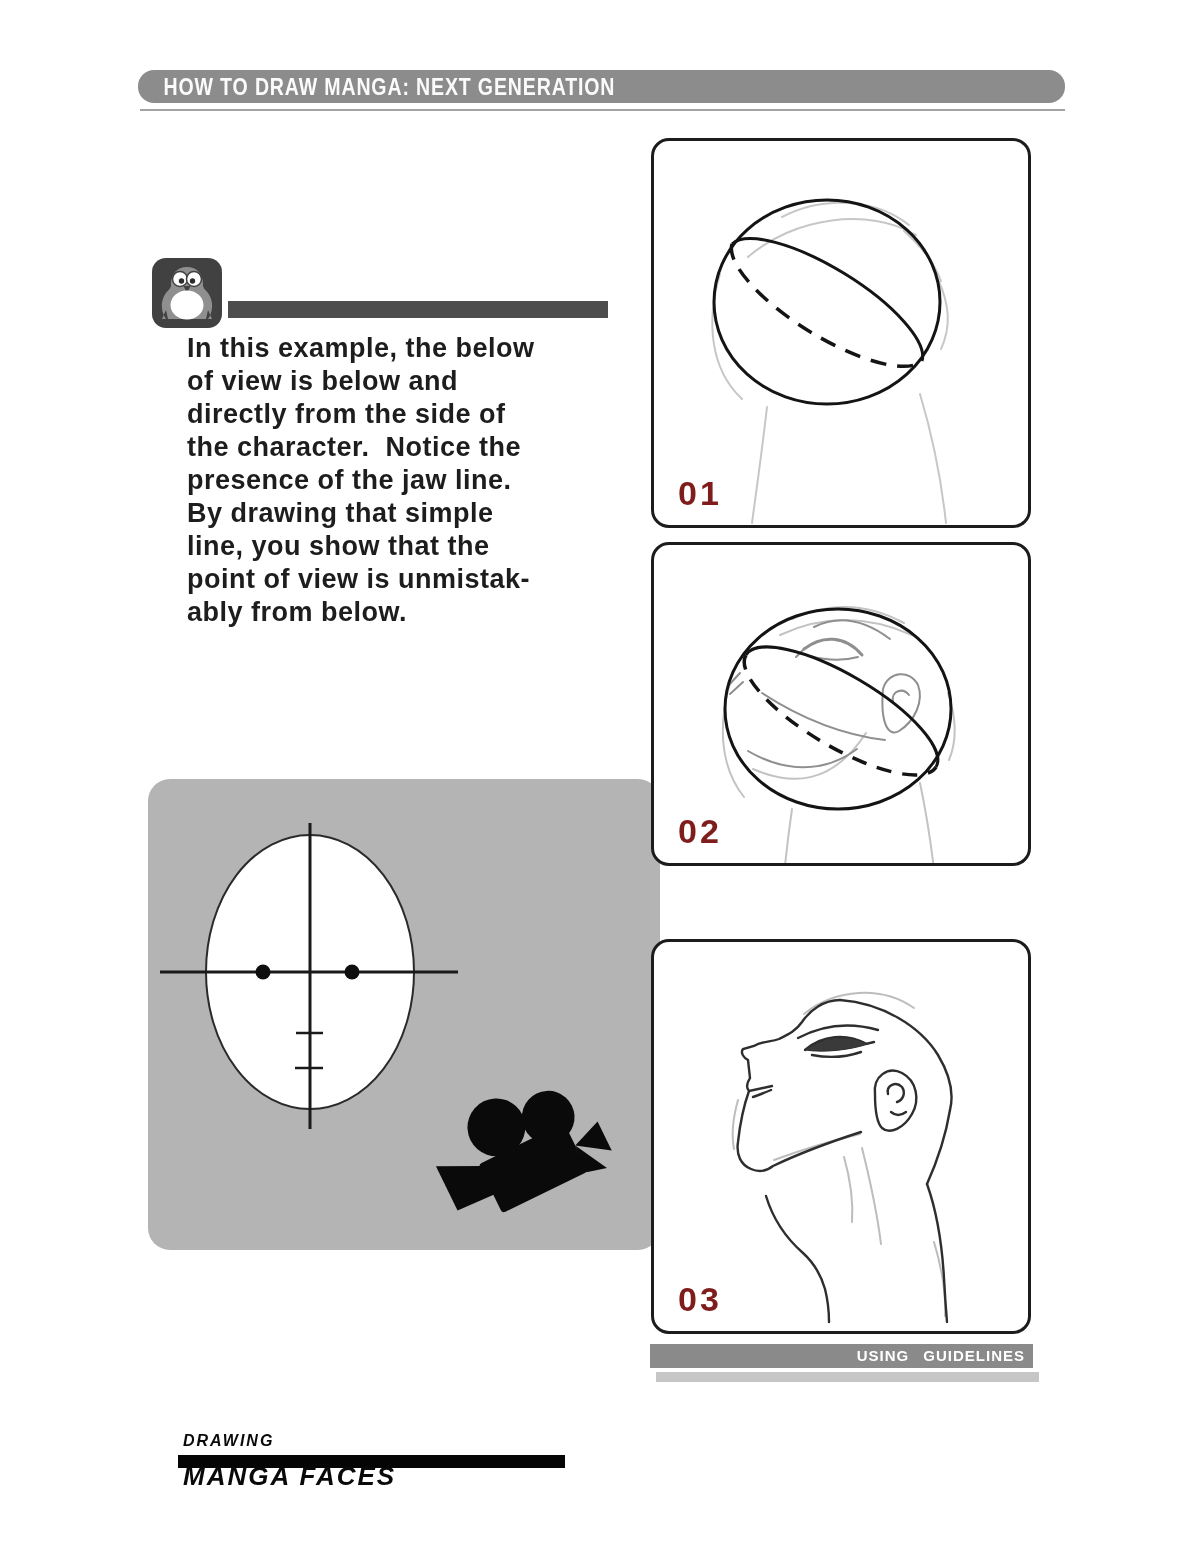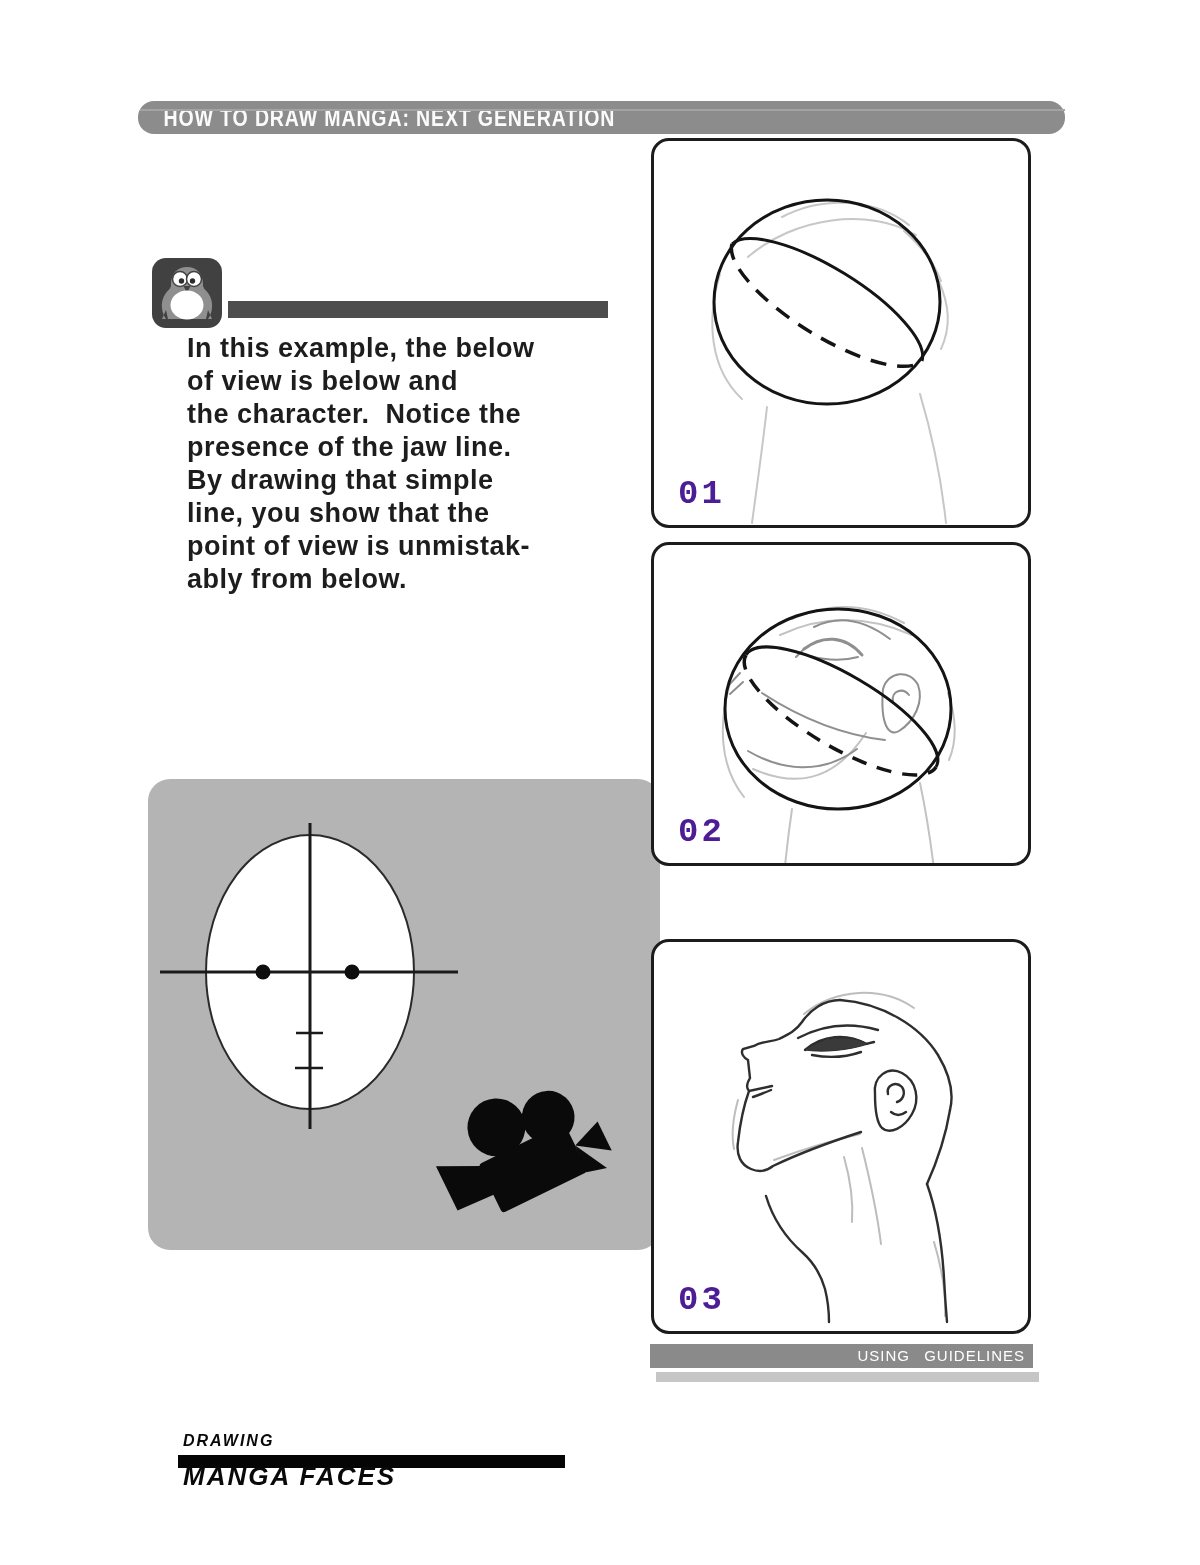--- a/index.html
+++ b/index.html
@@ -3,21 +3,21 @@
 <meta charset="utf-8">
 <style>
   html,body{margin:0;padding:0;}
   body{
     width:1200px;height:1565px;position:relative;background:#ffffff;
     font-family:"Liberation Sans", sans-serif;overflow:hidden;
   }
   .abs{position:absolute;}
 
   
-  .header-bar{left:138px;top:70px;width:927px;height:33px;background:#8c8c8c;border-radius:16px;margin-top:31px;}
+  .header-bar{left:138px;top:70px;width:927px;height:33px;background:#8c8c8c;border-radius:16px;}
   .header-title{
     display:inline-block;padding-left:30px;line-height:34px;font-size:23px;font-weight:bold;
     color:#fbfbfb;letter-spacing:1px;transform:scaleX(.85);transform-origin:left center;white-space:nowrap;
   }
   .header-underline{left:140px;top:109px;width:925px;height:2px;background:#a3a3a3;}
 
   
   .penguin-icon{left:152px;top:258px;width:70px;height:70px;}
   .intro-bar{left:228px;top:301px;width:380px;height:17px;background:#4d4d4d;}
   .intro-text{
@@ -31,28 +31,28 @@
   .guide-box svg{position:absolute;left:0;top:0;}
 
   
   .panel{left:651px;width:380px;background:#ffffff;border:3px solid #1c1c1c;border-radius:18px;
          box-sizing:border-box;z-index:2;overflow:hidden;}
   .panel svg{position:absolute;left:0;top:0;}
   .panel-1{top:138px;height:390px;}
   .panel-2{top:542px;height:324px;}
   .panel-3{top:939px;height:395px;}
   .step-label{
-    position:absolute;left:24px;bottom:12px;font-family:Liberation Mono, monospace;
-    font-size:34px;font-weight:800;letter-spacing:3px;color:#4c1d95;
+    position:absolute;left:24px;bottom:12px;font-family:Liberation Sans, sans-serif;
+    font-size:34px;font-weight:800;letter-spacing:3px;color:#7f1d1d;
   }
 
   
   .section-bar{
     left:650px;top:1344px;width:383px;height:24px;background:#8a8a8a;color:#ffffff;
-    text-align:right;box-sizing:border-box;padding-right:8px;font-size:15px;font-weight:normal;
+    text-align:right;box-sizing:border-box;padding-right:8px;font-size:15px;font-weight:bold;
     line-height:24px;letter-spacing:1px;word-spacing:9px;z-index:3;
   }
   .section-bar-light{left:656px;top:1372px;width:383px;height:10px;background:#c6c6c6;}
 
   
   .footer-line{font-style:italic;font-weight:bold;color:#090909;letter-spacing:2px;z-index:5;white-space:nowrap;}
   .footer-line1{left:183px;top:1432px;font-size:16px;}
   .footer-bar{left:178px;top:1455px;width:387px;height:13px;background:#050505;z-index:4;}
   .footer-line2{left:183px;top:1461px;font-size:26px;}
 </style>
@@ -75,20 +75,21 @@
     <circle cx="29.5" cy="23" r="2.7" fill="#2c2c2c"></circle>
     <circle cx="40.5" cy="23" r="2.7" fill="#2c2c2c"></circle>
     <path d="M31.5,28 L38.5,28 L35,35 Z" fill="#414141"></path>
     <ellipse cx="35" cy="47" rx="16.5" ry="14.5" fill="#ffffff"></ellipse>
   </svg>
 </div>
 <div class="abs intro-bar"></div>
 <div class="abs intro-text">
   <div>In this example, the below</div>
   <div>of view is below and</div>
+  <div>directly from the side of</div>
   <div>the character.  Notice the</div>
   <div>presence of the jaw line.</div>
   <div>By drawing that simple</div>
   <div>line, you show that the</div>
   <div>point of view is unmistak-</div>
   <div>ably from below.</div>
 </div>
 
 <div class="abs guide-box">
   <svg width="512" height="471" viewBox="0 0 512 471">

